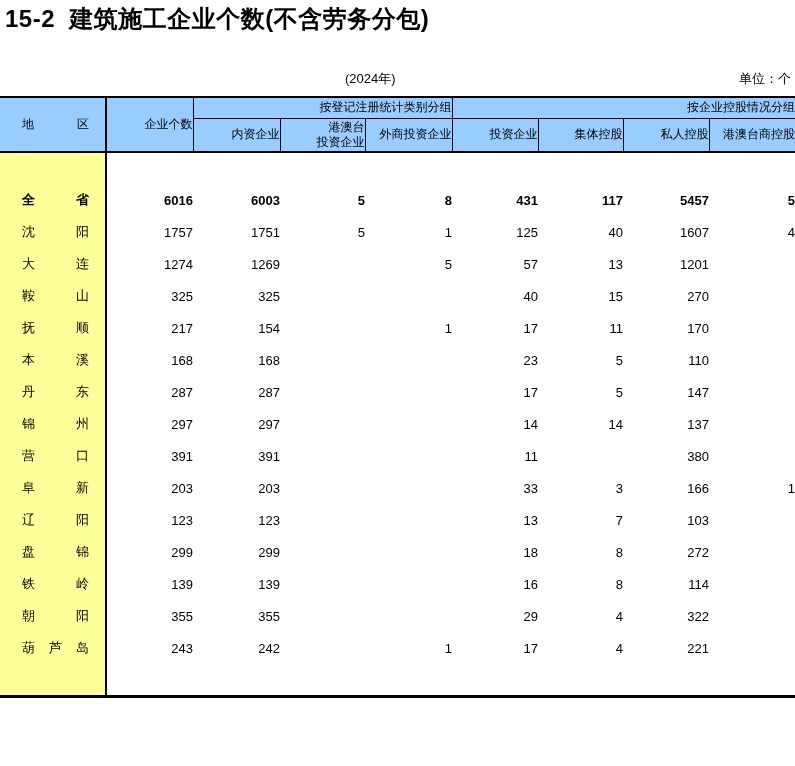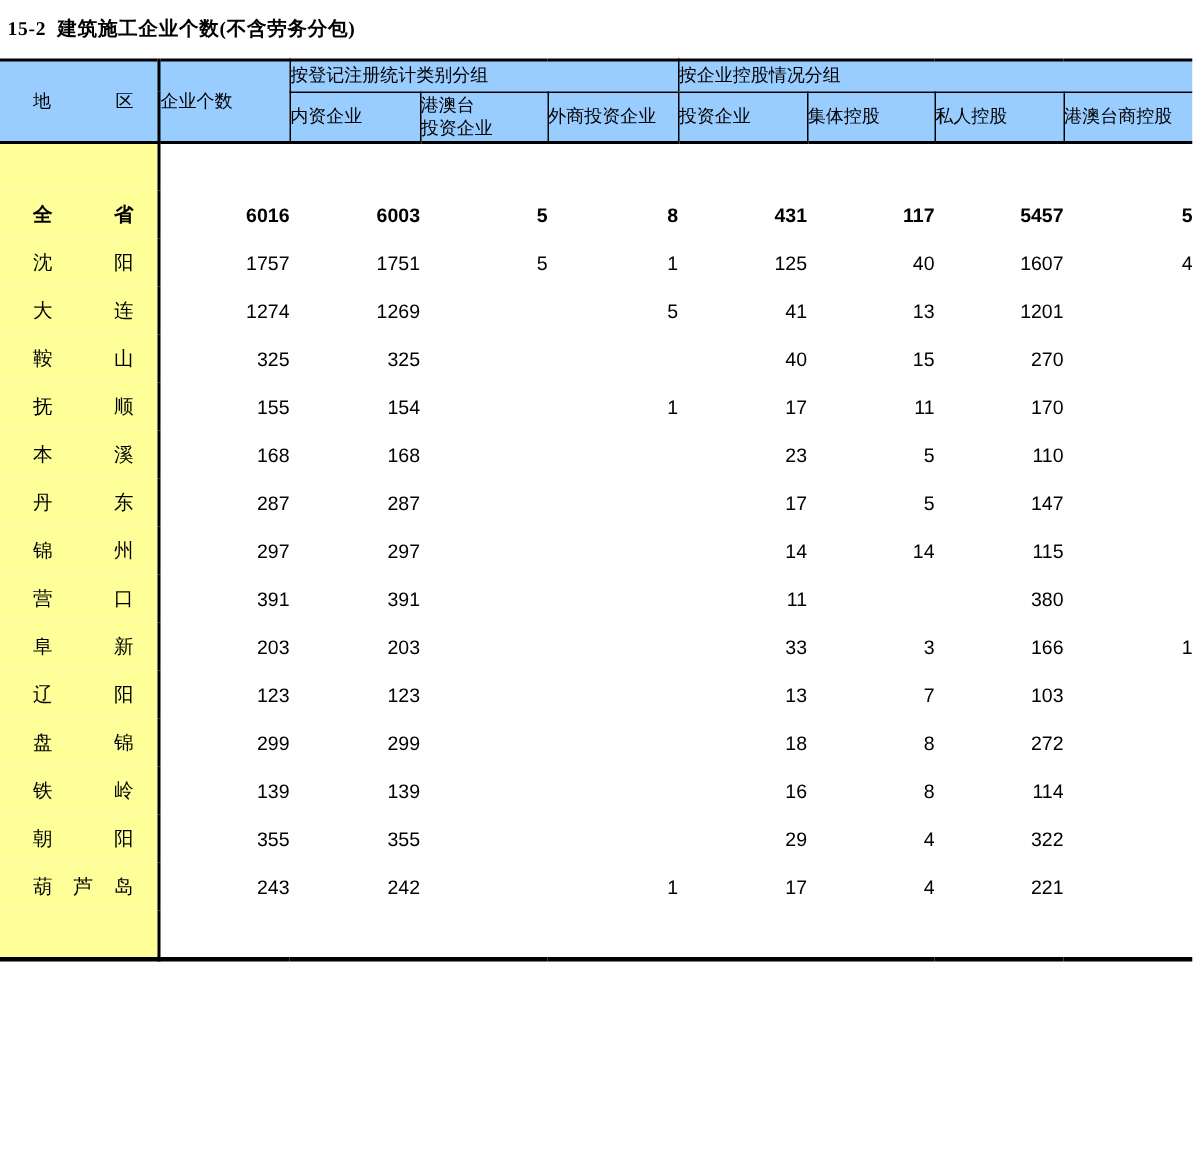--- a/index.html
+++ b/index.html
@@ -4,39 +4,39 @@
 <style>
   * { box-sizing: border-box; }
   html, body { margin: 0; padding: 0; }
   body {
     width: 795px; height: 766px;
     background: #ffffff; color: #000;
     font-family: "Liberation Sans", "DejaVu Sans", sans-serif;
     overflow: hidden;
   }
   .title {
-    font-size: 13px; font-weight: bold;
+    font-size: 24px; font-weight: bold;
     line-height: 21px; margin: 8px 0 0 5px;
-    white-space: pre; letter-spacing: 0.5px; font-family: Liberation Serif, serif;
+    white-space: pre; letter-spacing: 0.5px;
   }
   .subhead { position: relative; margin-top: 41px; height: 16px; font-size: 13px; }
   .year-note { position: absolute; left: 345px; top: 0; }
   .unit-note { position: absolute; right: 4px; top: 0; }
 
   table.stat {
     border-collapse: collapse; table-layout: fixed;
     width: 795px; margin-top: 10px;
     border-top: 2px solid #000; border-bottom: 3px solid #000;
   }
   table.stat th, table.stat td { padding: 0; }
 
   thead th {
     background: #99CCFF;
     font-weight: normal; font-size: 12px;
-    text-align: left; vertical-align: middle;
+    text-align: right; vertical-align: middle;
     white-space: pre-line; line-height: 15px;
     border-left: 1px solid #000;
   }
   thead tr:first-child th:first-child { border-left: none; }
   th.th-region { border-right: 2px solid #000; }
   tr.hrow-groups th.th-group { height: 21px; border-bottom: 1px solid #000; }
   tr.hrow-cols th { height: 34px; border-bottom: 2px solid #000; }
   th[rowspan] { border-bottom: 2px solid #000; }
 
   tbody tr { height: 32px; }
@@ -55,20 +55,24 @@
 
   .distribute { display: flex; justify-content: space-between; margin: 0 16px 0 22px; }
 </style>
 </head>
 <body>
 
 <div>
 
   <h1 class="title">15-2  建筑施工企业个数(不含劳务分包)</h1>
 
+  <div class="subhead">
+    <span class="year-note">(2024年)</span>
+    <span class="unit-note">单位：个</span>
+  </div>
 
   <table class="stat">
     <colgroup>
       <col style="width:106px">
         <col style="width:87px">
         <col style="width:87px">
       <col style="width:85px">
         <col style="width:87px">
         <col style="width:86px">
       <col style="width:85px">
@@ -136,21 +140,21 @@
     <td class="region-cell">
       <div class="distribute region-label">
               <span>大</span>
               <span>连</span>
             </div>
     </td>
     <td class="num">1274</td>
     <td class="num">1269</td>
     <td class="num"></td>
     <td class="num">5</td>
-    <td class="num">41</td>
+    <td class="num">57</td>
     <td class="num">13</td>
     <td class="num">1201</td>
     <td class="num"></td>
   </tr>
         <tr>
     <td class="region-cell">
       <div class="distribute region-label">
               <span>鞍</span>
               <span>山</span>
             </div>
@@ -164,21 +168,21 @@
     <td class="num">270</td>
     <td class="num"></td>
   </tr>
         <tr>
     <td class="region-cell">
       <div class="distribute region-label">
               <span>抚</span>
               <span>顺</span>
             </div>
     </td>
-    <td class="num">155</td>
+    <td class="num">217</td>
     <td class="num">154</td>
     <td class="num"></td>
     <td class="num">1</td>
     <td class="num">17</td>
     <td class="num">11</td>
     <td class="num">170</td>
     <td class="num"></td>
   </tr>
         <tr>
     <td class="region-cell">
@@ -218,21 +222,21 @@
               <span>锦</span>
               <span>州</span>
             </div>
     </td>
     <td class="num">297</td>
     <td class="num">297</td>
     <td class="num"></td>
     <td class="num"></td>
     <td class="num">14</td>
     <td class="num">14</td>
-    <td class="num">115</td>
+    <td class="num">137</td>
     <td class="num"></td>
   </tr>
         <tr>
     <td class="region-cell">
       <div class="distribute region-label">
               <span>营</span>
               <span>口</span>
             </div>
     </td>
     <td class="num">391</td>

